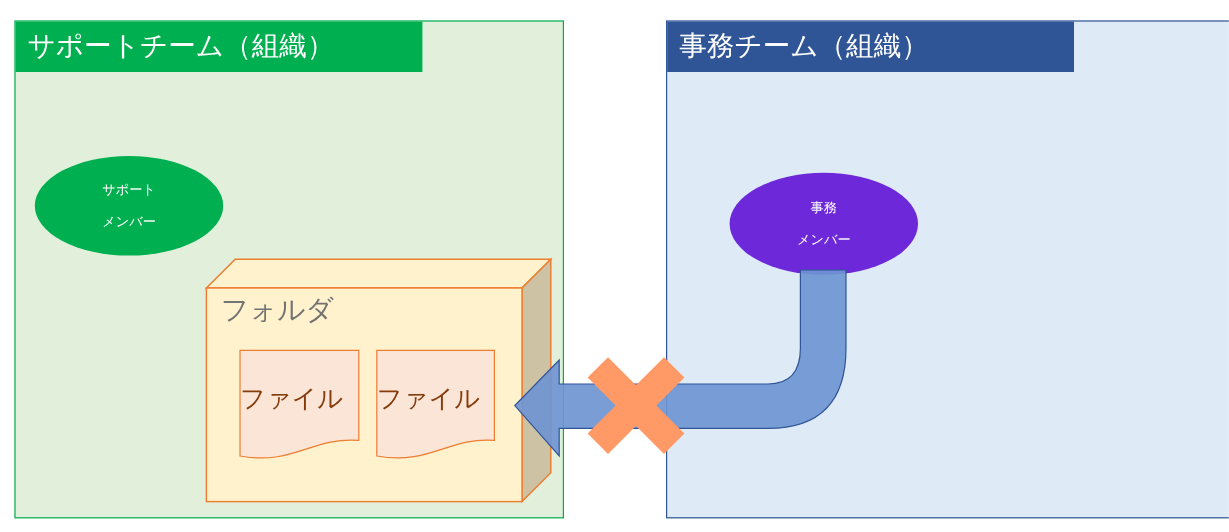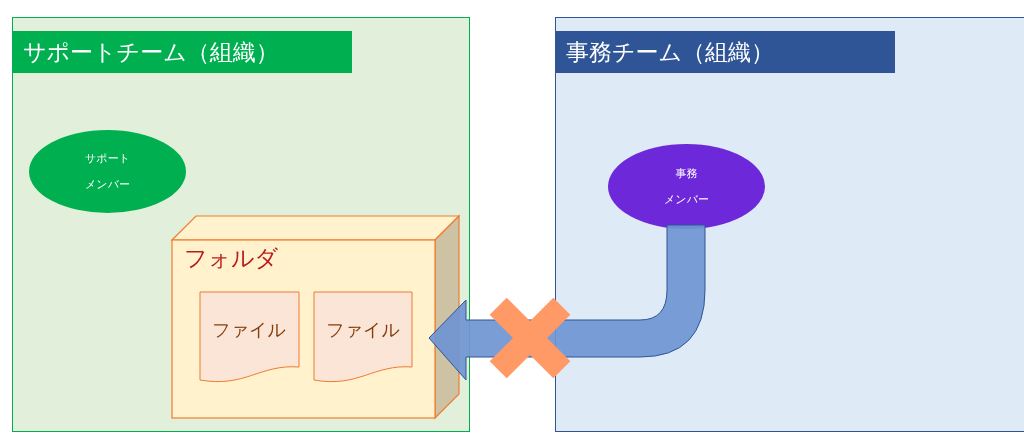--- a/index.html
+++ b/index.html
@@ -1,31 +1,31 @@
 <!DOCTYPE html>
 <html><head>
 <meta charset="utf-8">
 <style>
   html, body { margin:0; padding:0; background:#ffffff; }
   body { width:1024px; height:443px; position:relative; overflow:hidden;
          font-family:"DejaVu Sans", sans-serif; }
   .team { position:absolute; box-sizing:border-box; }
   #team-support { left:12px; top:17px; width:458px; height:415px; background:#e2efda; border:1px solid #00b050; }
   #team-office  { left:555px; top:17px; width:532px; height:415px; background:#deeaf6; border:1px solid #2f5597; }
-  .team-title { position:absolute; left:0; top:13px; height:42px; color:#ffffff; font-size:23px;
+  .team-title { position:absolute; left:0; top:0; height:42px; color:#ffffff; font-size:23px;
                 line-height:42px; padding-left:10px; box-sizing:border-box; white-space:nowrap; }
   #team-support .team-title { width:339px; background:#00b050; }
   #team-office .team-title  { width:339px; background:#2f5597; }
   .member { position:absolute; border-radius:50%; color:#fff; font-size:11px; line-height:26px;
             display:flex; align-items:center; justify-content:center; text-align:center; }
   #member-support { left:29px; top:130px; width:157px; height:83px; background:#00b050; }
   #member-office  { left:608px; top:144px; width:157px; height:85px; background:#6d28d9; }
   svg.overlay { position:absolute; left:0; top:0; }
-  .folder-label { position:absolute; left:184px; top:243px; font-size:23px; color:#b91c1c; }
-  .file-label { position:absolute; font-size:18px; color:#843c0c; width:98px; text-align:center; }
+  .folder-label { position:absolute; left:184px; top:243px; font-size:23px; color:#737373; }
+  .file-label { position:absolute; font-size:21px; color:#843c0c; width:98px; }
 </style>
 </head>
 <body>
 
 <div class="team" id="team-support">
   <div class="team-title">サポートチーム（組織）</div>
 </div>
 <div class="team" id="team-office">
   <div class="team-title">事務チーム（組織）</div>
 </div>

